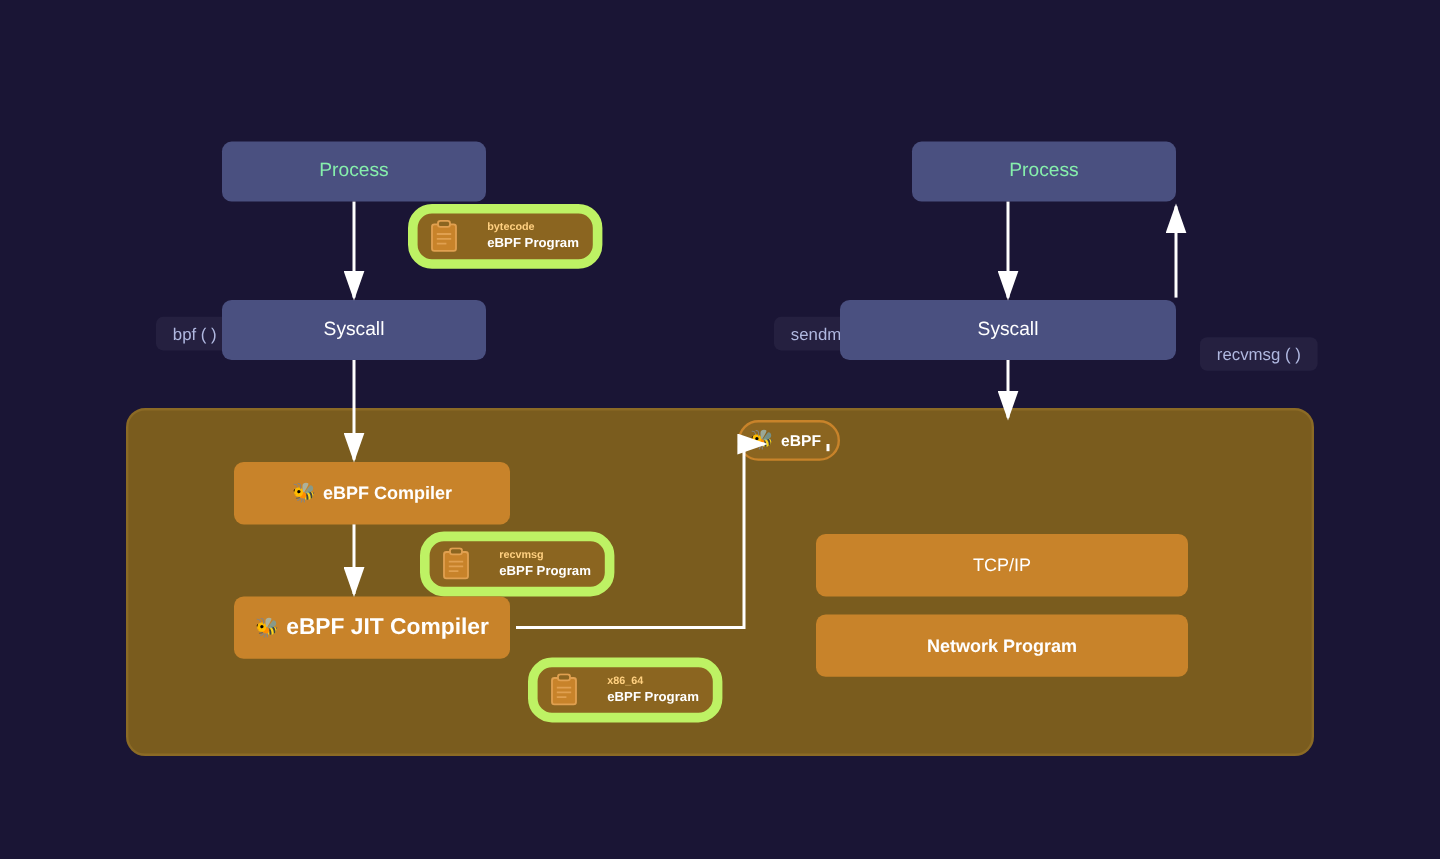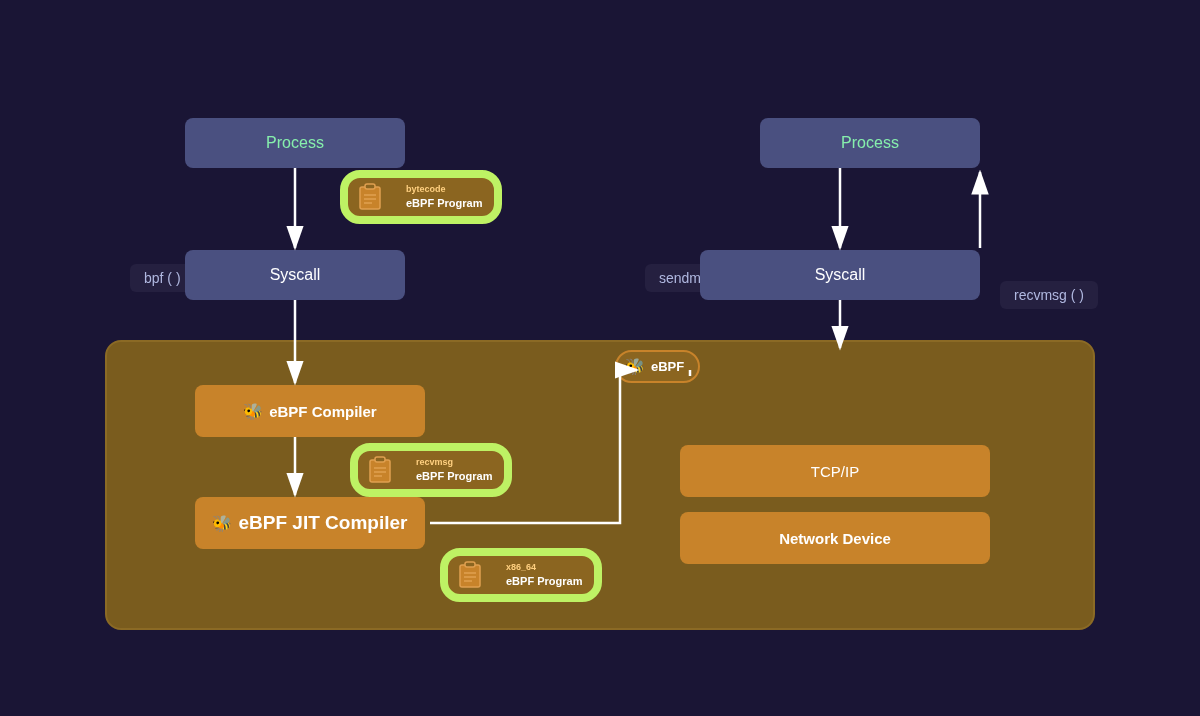--- a/index.html
+++ b/index.html
@@ -396,21 +396,21 @@
     <span style="font-size:16px;">🐝</span>
     <span class="ebpf-text">eBPF</span>
   </div>
 
 
   <div class="tcpip-box">
     <span>TCP/IP</span>
   </div>
 
   <div class="network-box">
-    <span>Network Device</span>
+    <span>Network Program</span>
   </div>
 
   <svg class="arrows-svg">
     <defs>
       <marker id="arrowWhite" markerWidth="10" markerHeight="7" refX="9" refY="3.5" orient="auto">
         <polygon points="0 0, 10 3.5, 0 7" fill="#ffffff"></polygon>
       </marker>
       <marker id="arrowWhiteUp" markerWidth="10" markerHeight="7" refX="9" refY="3.5" orient="auto">
         <polygon points="0 0, 10 3.5, 0 7" fill="#ffffff"></polygon>
       </marker>

